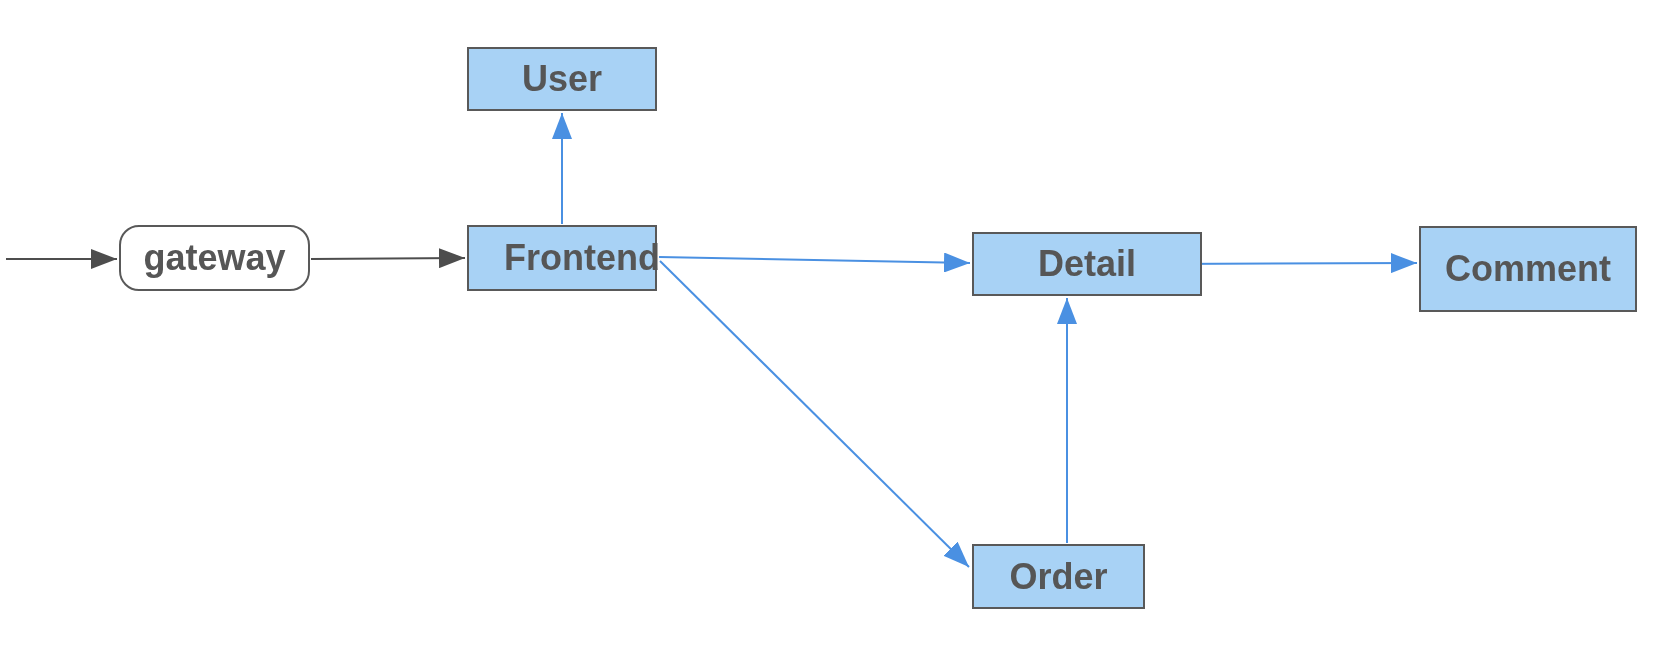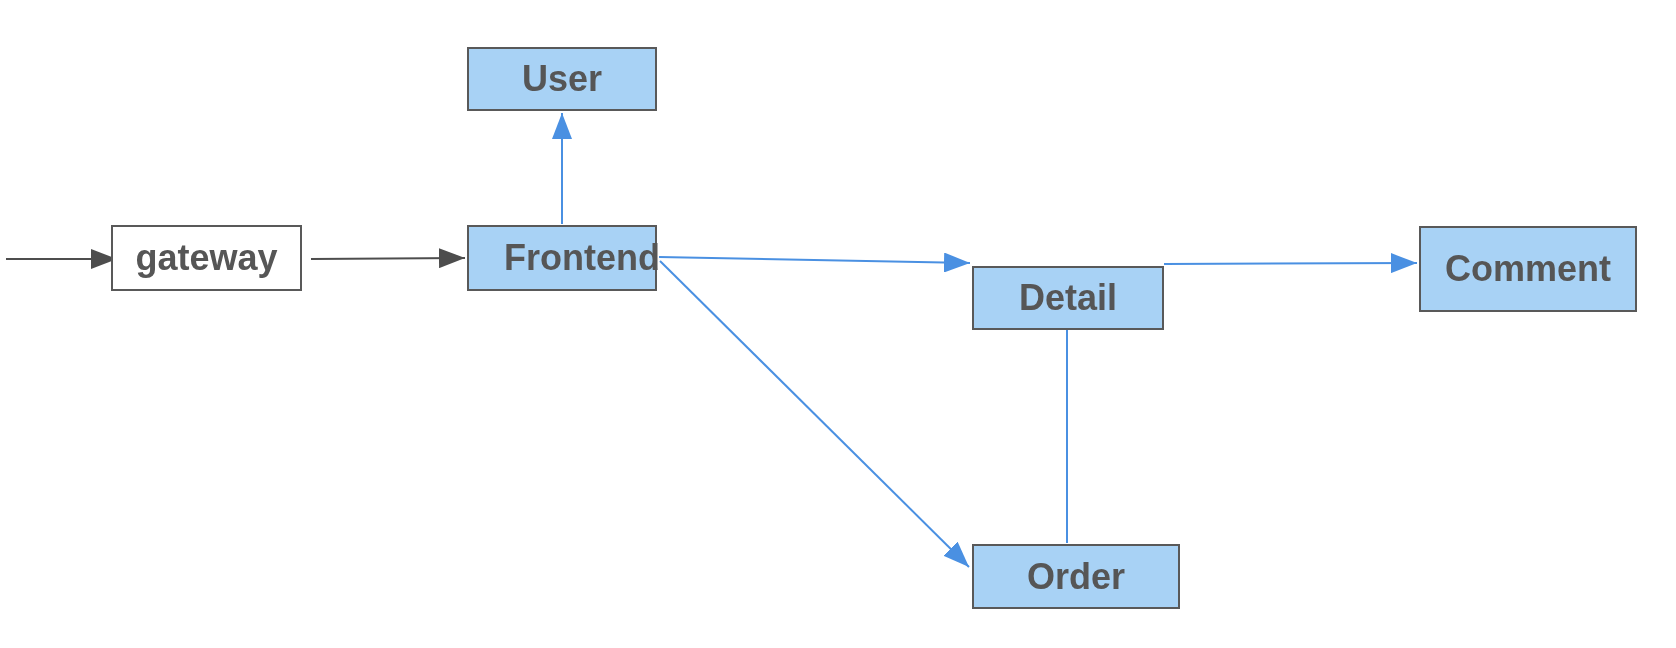--- a/index.html
+++ b/index.html
@@ -31,26 +31,26 @@
     align-items: center;
     justify-content: center;
     font-size: 36px;
     font-weight: 600;
     color: #565656;
     white-space: nowrap;
     user-select: none;
   }
   .node.plain { background: #ffffff; }
 
-  .node-gateway  { left: 111px;  top: 225px; width: 191px; height: 66px; }
+  .node-gateway  { left: 119px;  top: 225px; width: 191px; height: 66px; border-radius: 20px; }
   .node-user     { left: 467px;  top: 47px;  width: 190px; height: 64px; }
   .node-frontend { left: 467px;  top: 225px; width: 190px; height: 66px; padding-left: 40px; }
-  .node-detail   { left: 972px;  top: 232px; width: 192px; height: 64px; margin-top: 34px; }
+  .node-detail   { left: 972px;  top: 232px; width: 230px; height: 64px; }
   .node-comment  { left: 1419px; top: 226px; width: 218px; height: 86px; }
-  .node-order    { left: 972px;  top: 544px; width: 208px; height: 65px; }
+  .node-order    { left: 972px;  top: 544px; width: 173px; height: 65px; }
 </style>
 </head>
 <body>
 
 <div class="canvas">
 
   <svg class="edges-layer" viewBox="0 0 1676 648" xmlns="http://www.w3.org/2000/svg">
     <defs>
       <marker id="arrow-gray" viewBox="0 0 13 10" refX="13" refY="5" markerWidth="13" markerHeight="10" orient="auto">
         <path d="M0,0 L13,5 L0,10 Z" fill="#4d4d4d"></path>

